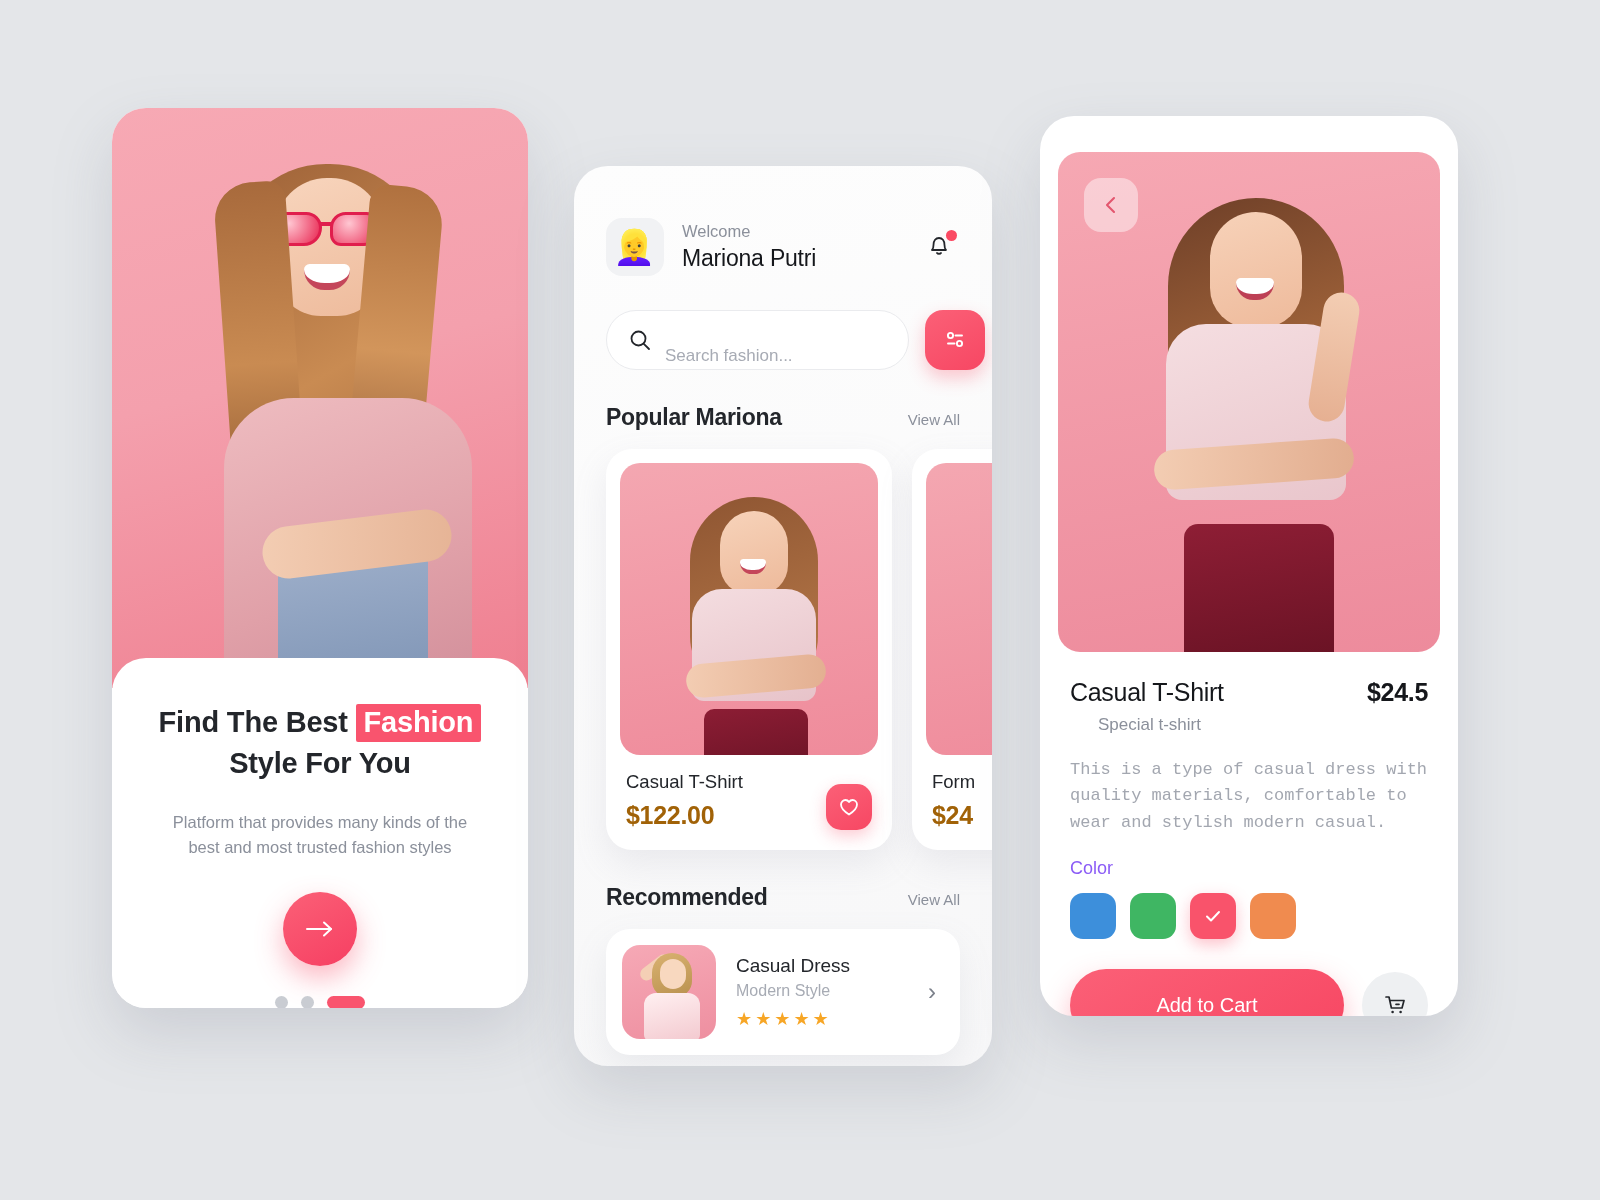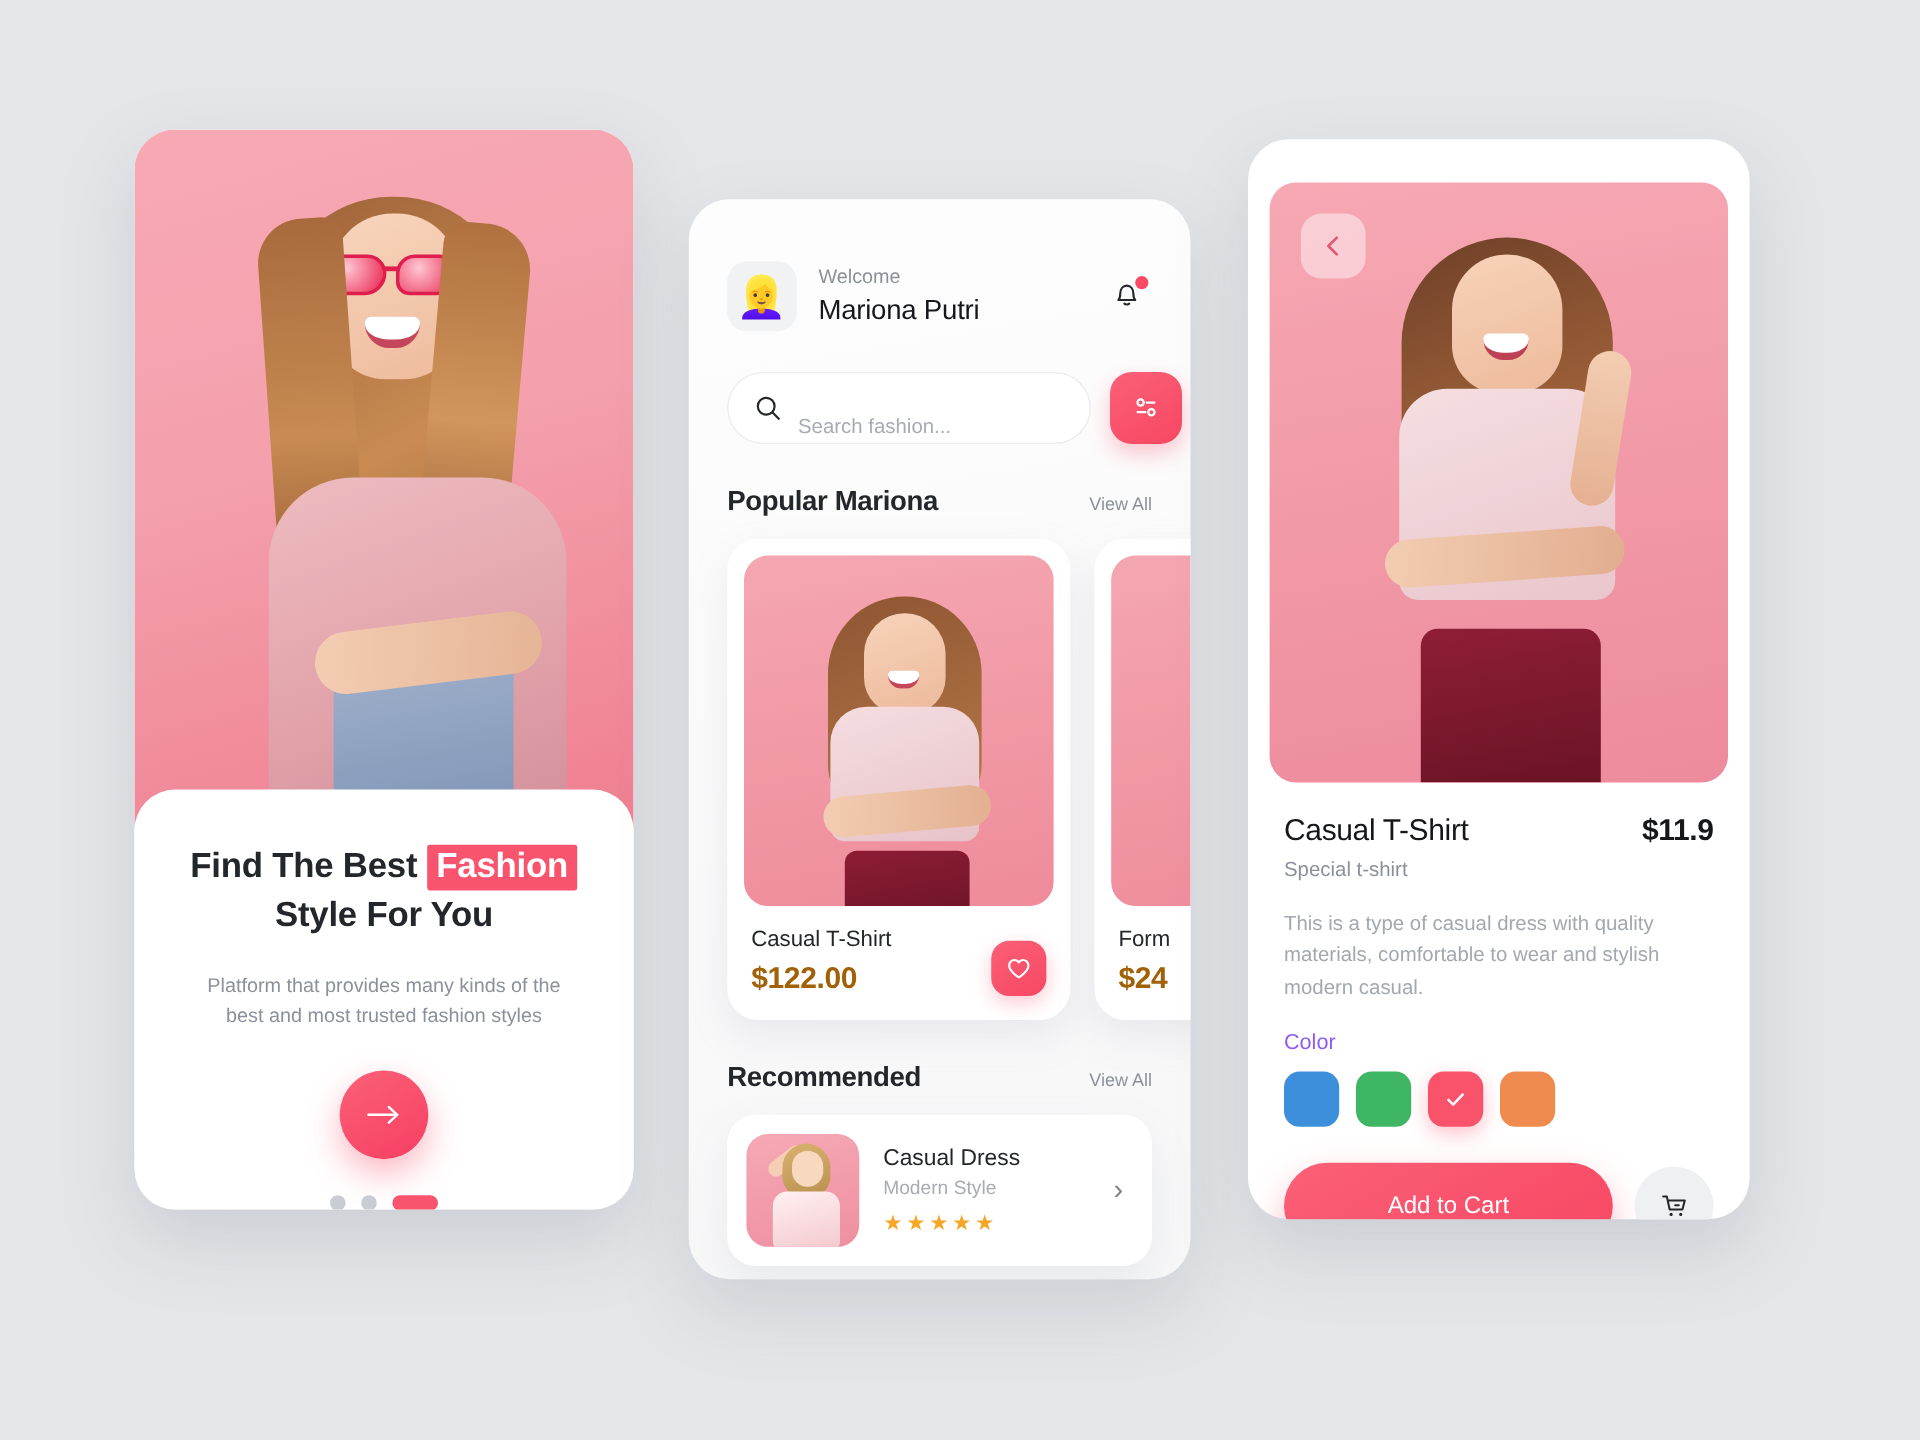--- a/index.html
+++ b/index.html
@@ -226,24 +226,24 @@
   .dm .dm-armx{position:absolute;left:96px;top:292px;width:200px;height:40px;background:linear-gradient(100deg,#f3cdb3,#e2ad8f);border-radius:20px;transform:rotate(-4deg);}
   .dm .dm-short{position:absolute;left:126px;top:372px;width:150px;height:128px;background:linear-gradient(170deg,#8e1e35,#6b1325);border-radius:14px 14px 0 0;}
   .back-btn {
     position:absolute; left:26px; top:26px; width:54px; height:54px;
     border-radius:17px; background: rgba(255,255,255,.45);
     display:flex; align-items:center; justify-content:center; cursor:pointer;
   }
   .det-body { padding: 26px 30px 0 30px; }
   .det-toprow { display:flex; align-items:flex-start; justify-content:space-between; }
   .det-name { font-size:25px; font-weight:500; color:#15171b; letter-spacing:-.3px;}
-  .det-sub { font-size:17px; color:#8b909b; margin-top:8px; }
+  .det-sub { font-size:17px; color:#8b909b; margin-top:8px;margin-left:28px; }
   .det-price { font-size:25px; font-weight:700; color:#15171b; letter-spacing:-.3px;}
   .det-desc {
-    margin-top:22px; font-size:17px; line-height:1.55; color:#a3a7b0;
+    margin-top:22px; font-size:17px; line-height:1.55; color:#a3a7b0;font-family:Liberation Mono, monospace;
   }
   .det-colorlbl { margin-top:22px; font-size:18px; color:#8b5cf6; }
   .swatches { display:flex; gap:14px; margin-top:14px; }
   .sw {
     width:46px;height:46px;border-radius:13px;cursor:pointer;
     display:flex;align-items:center;justify-content:center;
   }
   .sw.sel { box-shadow: 0 6px 16px rgba(249,84,110,.35); }
   .det-actions { display:flex; align-items:center; gap:18px; margin-top:30px; }
   .add-cart {
@@ -421,21 +421,21 @@
         </svg>
       </div>
     </div>
 
     <div class="det-body">
       <div class="det-toprow">
         <div>
           <div class="det-name">Casual T-Shirt</div>
           <div class="det-sub">Special t-shirt</div>
         </div>
-        <div class="det-price">$11.9</div>
+        <div class="det-price">$24.5</div>
       </div>
 
       <div class="det-desc">This is a type of casual dress with quality materials, comfortable to wear and stylish modern casual.</div>
 
       <div class="det-colorlbl">Color</div>
       <div class="swatches">
         <div class="sw" style="background:#3d8fdb"></div>
         <div class="sw" style="background:#3fb663"></div>
         <div class="sw sel" style="background:#f9536b">
           <svg width="22" height="22" viewBox="0 0 22 22">

